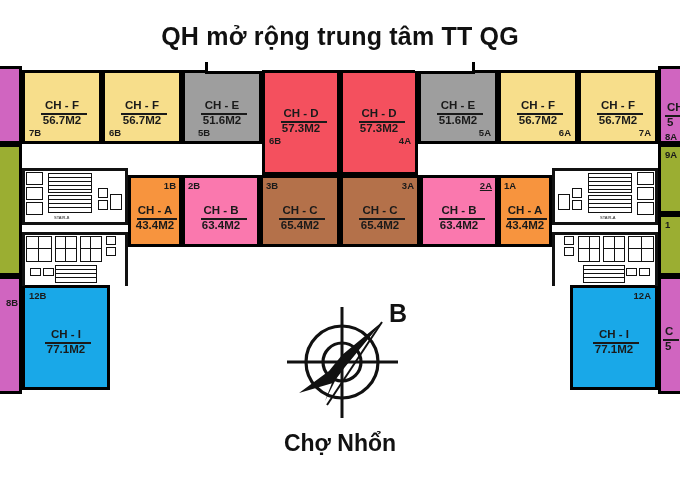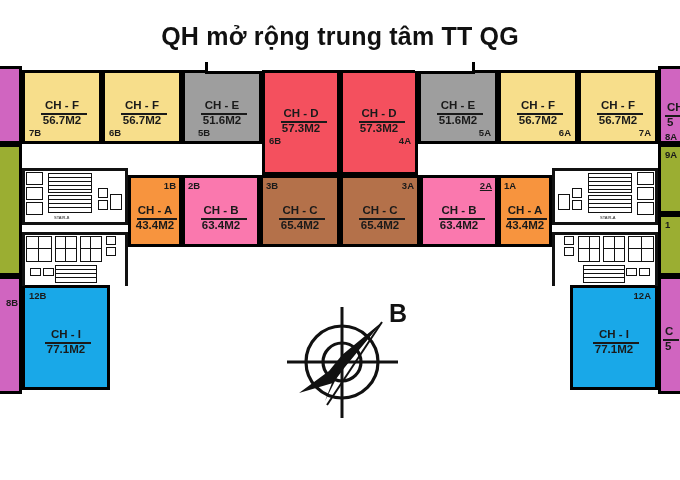--- a/index.html
+++ b/index.html
@@ -288,14 +288,15 @@
 
       <circle cx="57" cy="57" r="19" fill="none" stroke="#111" stroke-width="3.2"></circle>
 
       <polygon points="97,17 60,62 48,78 14,88 44,66 57,50" fill="#111"></polygon>
       <polygon points="97,17 62,58 52,72 40,96 50,70 56,54" fill="#111"></polygon>
       <line x1="97" y1="17" x2="42" y2="100" stroke="#111" stroke-width="2"></line>
     </svg>
     <div class="bletter" style="left:104px;top:-6px;">B</div>
   </div>
 
+  <div class="caption">Chợ Nhổn</div>
 
 </div>
 
 </body></html>

